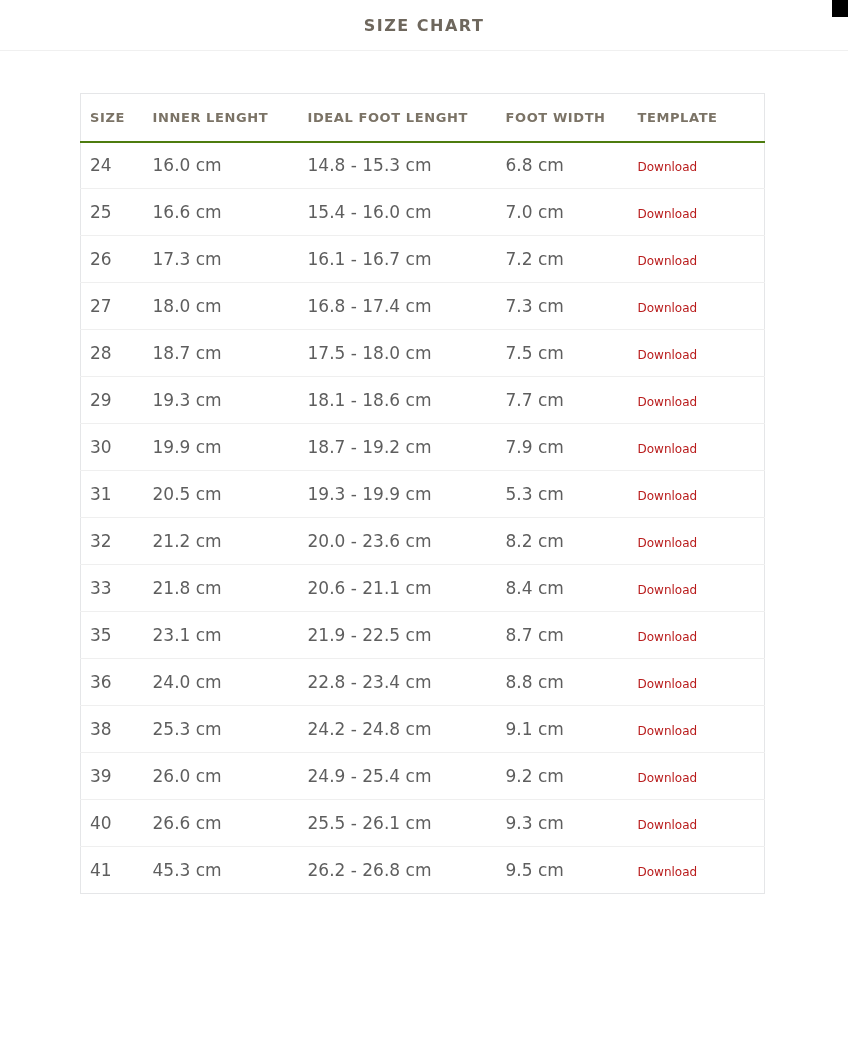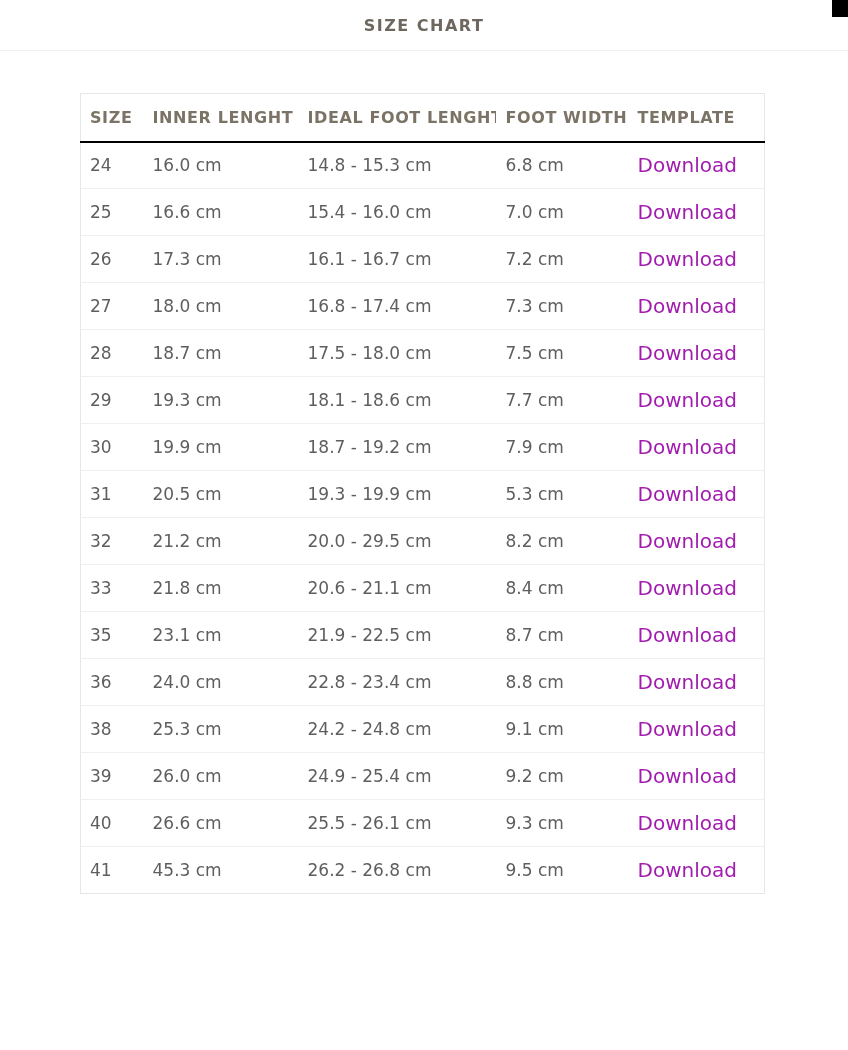--- a/index.html
+++ b/index.html
@@ -52,38 +52,38 @@
   th, td {
     text-align: left;
     padding: 0 0 0 10px;
     white-space: nowrap;
     overflow: hidden;
   }
   th:first-child, td:first-child { padding-left: 9px; }
 
   thead th {
     height: 48px;
-    font-size: 16px;
+    font-size: 13px;
     font-weight: bold;
     letter-spacing: 0.6px;
     color: #7b7366;
-    border-bottom: 2px solid #000000;
+    border-bottom: 2px solid #4d7c0f;
   }
   tbody td {
     height: 47px;
     font-size: 17px;
     color: #5e5e5e;
     border-bottom: 1px solid #efefef;
   }
   tbody tr:last-child td { border-bottom: none; }
 
   a.download-link {
-    color: #a21caf;
+    color: #b91c1c;
     text-decoration: none;
-    font-size: 20px;
+    font-size: 12px;
     cursor: pointer;
   }
 </style>
 </head>
 <body>
 
 <div class="page">
   <header class="topbar">
     <h1 class="title">SIZE CHART</h1>
     <div class="corner-square"></div>
@@ -160,21 +160,21 @@
           <tr>
             <td>31</td>
             <td>20.5 cm</td>
             <td>19.3 - 19.9 cm</td>
             <td>5.3 cm</td>
             <td><a class="download-link" href="#">Download</a></td>
           </tr>
           <tr>
             <td>32</td>
             <td>21.2 cm</td>
-            <td>20.0 - 29.5 cm</td>
+            <td>20.0 - 23.6 cm</td>
             <td>8.2 cm</td>
             <td><a class="download-link" href="#">Download</a></td>
           </tr>
           <tr>
             <td>33</td>
             <td>21.8 cm</td>
             <td>20.6 - 21.1 cm</td>
             <td>8.4 cm</td>
             <td><a class="download-link" href="#">Download</a></td>
           </tr>

